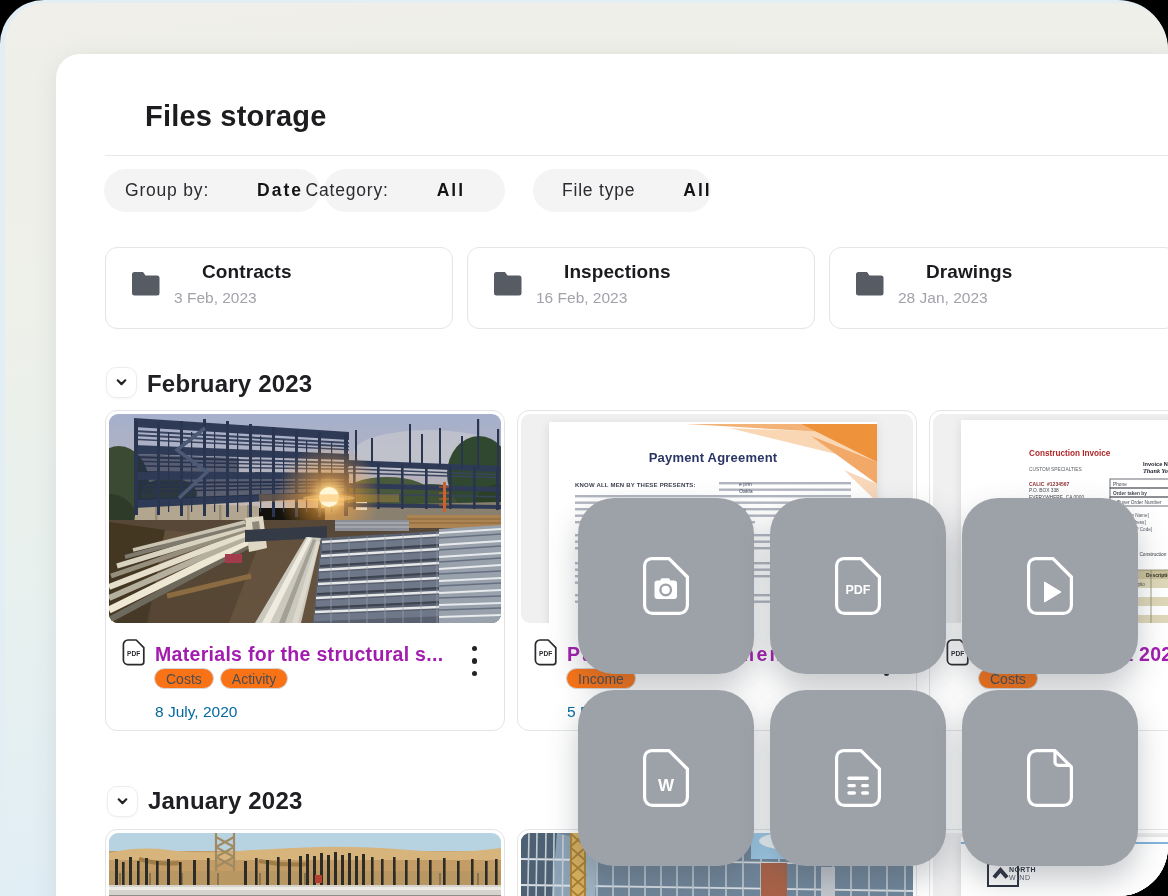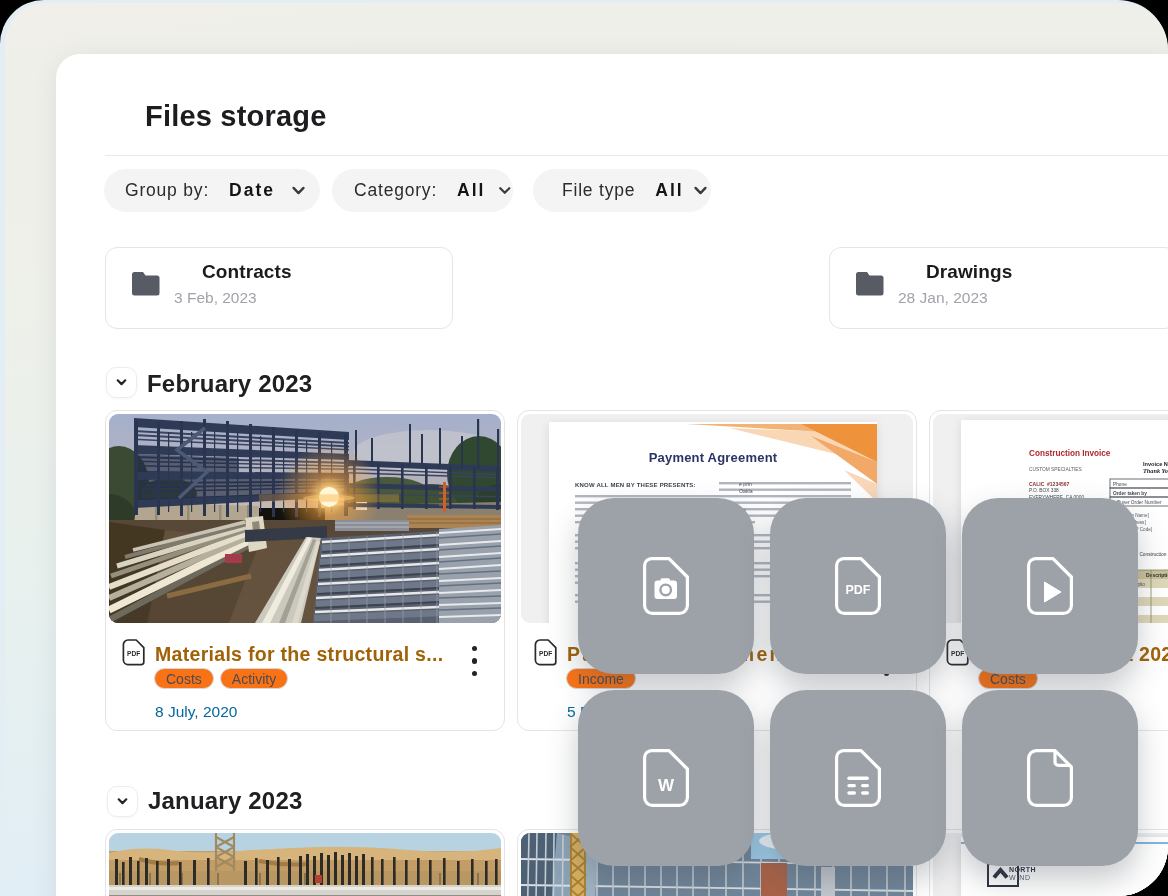--- a/index.html
+++ b/index.html
@@ -13,21 +13,21 @@
   .shift { position:absolute; left:-5px; top:-3px; width:1168px; height:896px; }
   .main { position:absolute; left:56px; top:54px; width:1120px; height:860px;
     background:#fff; border-radius:24px 0 0 0;
     box-shadow:0 4px 24px rgba(90,100,110,.12); }
   h1 { position:absolute; left:105px; top:100px; font-size:29px; font-weight:700;
     color:#1d1d20; letter-spacing:.2px;margin-left:40px; }
   .divider { position:absolute; left:105px; top:155px; width:1063px; height:1px;
     background:#e9e9eb; }
   .pill { position:absolute; top:169px; height:43px; background:#f4f4f5;
     border-radius:21.5px; display:flex; align-items:center; font-size:17.5px;
-    letter-spacing:.8px; color:#2b2b30; white-space:nowrap; }
+    letter-spacing:.8px; color:#2b2b30; white-space:nowrap;gap:28px; }
   .pill b { color:#141417; margin-left:20px; letter-spacing:2px; }
   .chev { width:17px; height:17px; }
   .fcard { position:absolute; top:247px; width:348px; height:82px; background:#fff;
     border:1px solid #e5e5e8; border-radius:12px; }
   .fico { position:absolute; left:26px; top:24px; }
   .ftitle { position:absolute; left:68px; top:13px; font-size:19px; font-weight:700;
     color:#1b1b1f; letter-spacing:.1px;margin-left:28px;}
   .fdate { position:absolute; left:68px; top:41px; font-size:15.5px; color:#a2a2ab; }
   .secbtn { position:absolute; width:31px; height:31px; background:#fff;
     border:1px solid #ededef; border-radius:10px; box-shadow:0 1px 3px rgba(0,0,0,.04);
@@ -41,53 +41,60 @@
   .preview { position:absolute; left:3px; top:3px; width:392px; height:209px;
     border-radius:9px; overflow:hidden; background:#f0f0f1; }
   .tag { height:21px; border:1px solid #d6d6da; border-radius:11px; padding:0 11px;
     font-size:14px; color:#4b4b52; display:flex; align-items:center;
     background:#f97316; }
   .sq { position:absolute; width:176px; height:176px; border-radius:36px;
     background:#9da2a9; box-shadow:0 14px 30px rgba(70,75,85,.30);
     display:flex; align-items:center; justify-content:center; }
   .pdfico { position:absolute; left:16px; top:228px; }
   .ct { position:absolute; left:49px; top:232px; font-size:19.5px; font-weight:700;
-    color:#a16207; white-space:nowrap; letter-spacing:.3px; }
+    color:#a21caf; white-space:nowrap; letter-spacing:.3px; }
   .tr { position:absolute; left:48px; top:257px; display:flex; gap:6px; }
   .cd { position:absolute; left:49px; top:292px; font-size:15.5px; color:#0369a1; }
   .dts { position:absolute; left:366px; top:235px; }
   .dts div { width:5.2px; height:5.2px; border-radius:50%; background:#232327;
     margin-bottom:7.2px; }
   .page { position:absolute; background:#fff; box-shadow:0 2px 10px rgba(0,0,0,.10); }
 </style>
 </head>
 <body>
 <div class="glow">
     <div class="panel">
       <div class="shift">
 <div class="main"></div>
 <h1>Files storage</h1>
 <div class="divider"></div>
 
 <div class="pill" style="left:104px; width:216px; padding-left:21px;">Group by:<b>Date</b><svg class="chev" style="margin-left:15px;" viewBox="0 0 12 12">
             <path d="M2.5 4.2l3.5 3.6 3.5-3.6" fill="none" stroke="#3a3a40" stroke-width="1.7" stroke-linecap="round" stroke-linejoin="round"></path>
           </svg></div>
-<div class="pill" style="left:332px; width:181px; padding-left:22px;">Category:<b>All</b><svg class="chev" style="margin-left:12px;" viewBox="0 0 12 12">
+<div class="pill" style="left:324px; width:181px; padding-left:22px;justify-content:flex-end;">Category:<b>All</b><svg class="chev" style="margin-left:12px;" viewBox="0 0 12 12">
             <path d="M2.5 4.2l3.5 3.6 3.5-3.6" fill="none" stroke="#3a3a40" stroke-width="1.7" stroke-linecap="round" stroke-linejoin="round"></path>
           </svg></div>
 <div class="pill" style="left:533px; width:178px; padding-left:29px;">File type<b>All</b><svg class="chev" style="margin-left:8px;" viewBox="0 0 12 12">
             <path d="M2.5 4.2l3.5 3.6 3.5-3.6" fill="none" stroke="#3a3a40" stroke-width="1.7" stroke-linecap="round" stroke-linejoin="round"></path>
           </svg></div>
 
 <div class="fcard" style="left:105px;">
   <svg class="fico" width="28" height="24" viewBox="0 0 28 24">
             <path d="M2.5 0 h8.5 l2.5 3.5 h11.5 a2.5 2.5 0 0 1 2.5 2.5 v15 a2.5 2.5 0 0 1 -2.5 2.5 h-22.5 a2.5 2.5 0 0 1 -2.5 -2.5 v-18.5 a2.5 2.5 0 0 1 2.5 -2.5 z" fill="#565b64"></path>
           </svg>
   <div class="ftitle">Contracts</div>
           <div class="fdate">3 Feb, 2023</div>
+</div>
+<div class="fcard" style="left:467px;">
+  <svg class="fico" width="28" height="24" viewBox="0 0 28 24">
+            <path d="M2.5 0 h8.5 l2.5 3.5 h11.5 a2.5 2.5 0 0 1 2.5 2.5 v15 a2.5 2.5 0 0 1 -2.5 2.5 h-22.5 a2.5 2.5 0 0 1 -2.5 -2.5 v-18.5 a2.5 2.5 0 0 1 2.5 -2.5 z" fill="#565b64"></path>
+          </svg>
+  <div class="ftitle">Inspections</div>
+          <div class="fdate">16 Feb, 2023</div>
 </div>
 <div class="fcard" style="left:829px;">
   <svg class="fico" width="28" height="24" viewBox="0 0 28 24">
             <path d="M2.5 0 h8.5 l2.5 3.5 h11.5 a2.5 2.5 0 0 1 2.5 2.5 v15 a2.5 2.5 0 0 1 -2.5 2.5 h-22.5 a2.5 2.5 0 0 1 -2.5 -2.5 v-18.5 a2.5 2.5 0 0 1 2.5 -2.5 z" fill="#565b64"></path>
           </svg>
   <div class="ftitle">Drawings</div>
           <div class="fdate">28 Jan, 2023</div>
 </div>
 
 <div class="secbtn" style="left:106px; top:367px;">

